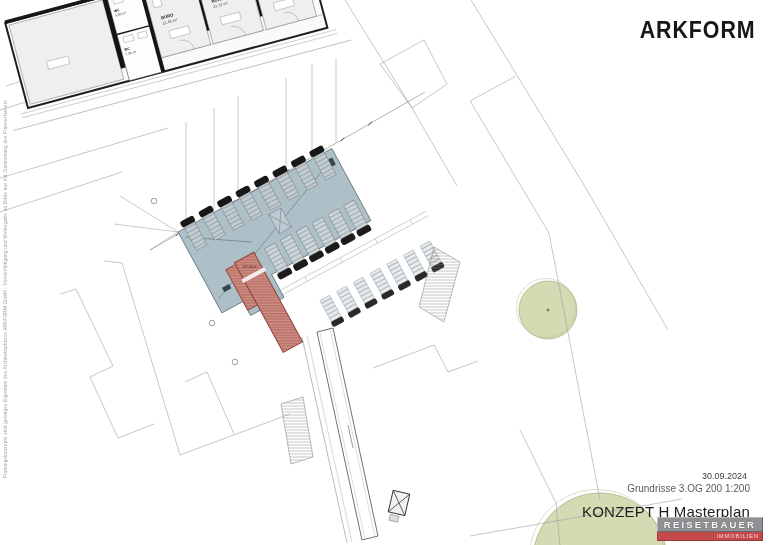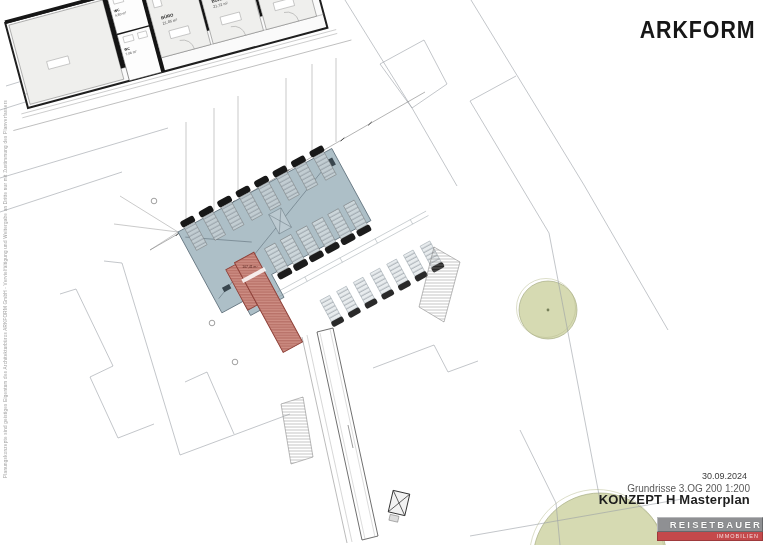--- a/index.html
+++ b/index.html
@@ -7,28 +7,28 @@
     position:relative;width:770px;height:545px;background:#ffffff;
     overflow:hidden;font-family:"Liberation Sans",sans-serif;
   }
   .drawing{position:absolute;left:0;top:0;width:770px;height:545px;}
   .brand{
     position:absolute;top:17px;right:14px;font-size:23px;font-weight:800;
     letter-spacing:1px;color:#171717;transform:scaleX(.93);transform-origin:right center;
   }
   .tb{position:absolute;right:0;top:0;width:770px;height:545px;pointer-events:none;}
   .tb-date{position:absolute;top:471px;right:23px;font-size:9px;color:#3c3c3c;text-align:right;}
-  .tb-project{position:absolute;top:492px;right:20px;font-size:13px;font-weight:bold;color:#1e1e1e;letter-spacing:.2px;}
+  .tb-project{position:absolute;top:503px;right:20px;font-size:15px;font-weight:normal;color:#1e1e1e;letter-spacing:.2px;}
   .tb-sheet{position:absolute;top:483px;right:20px;font-size:10px;color:#5a5a5a;margin-left:43px;}
   .logo{position:absolute;top:517px;right:7px;width:106px;}
   .logo-top{
     height:13px;background:#8f9093;border:1px solid #66686b;
     border-top-color:#b7b8bb;border-left-color:#b7b8bb;
     color:#fbfbfb;font-size:9.5px;font-weight:bold;letter-spacing:2.2px;
-    text-align:right;line-height:13px;text-shadow:0 0 1px #4e4e4e;
+    text-align:center;line-height:13px;text-shadow:0 0 1px #4e4e4e;
   }
   .logo-bottom{
     height:8px;background:#c4494b;border:1px solid #9e393b;border-top:none;
     color:#f3dcdc;font-size:5.5px;letter-spacing:1px;text-align:right;
     line-height:8px;padding-right:3px;box-sizing:content-box;
   }
   .disclaimer{
     position:absolute;left:3px;top:478px;transform:rotate(-90deg);
     transform-origin:0 0;white-space:nowrap;font-size:4.6px;color:#a0a0a0;
     letter-spacing:.25px;

